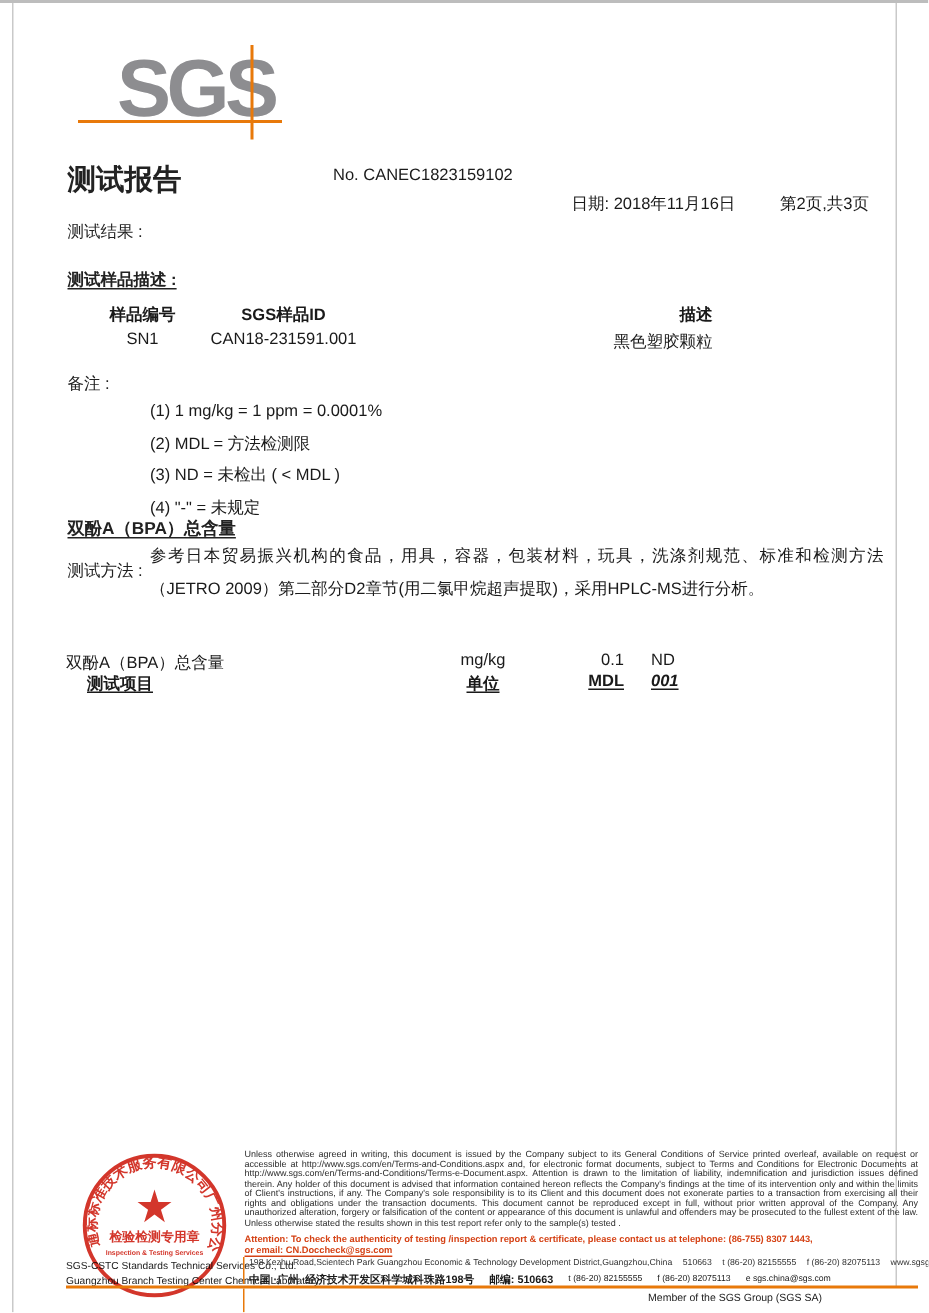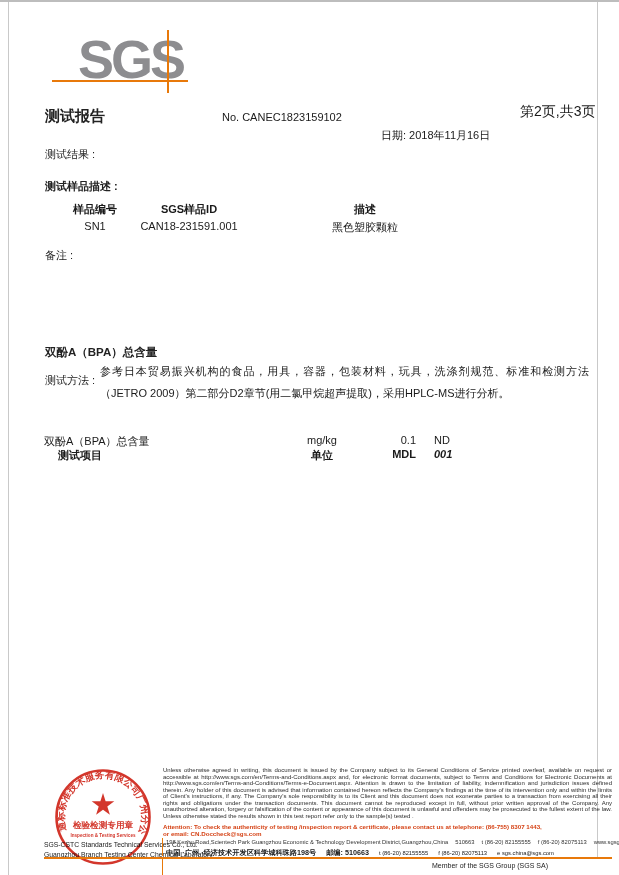--- a/index.html
+++ b/index.html
@@ -10,31 +10,31 @@
   .abs{position:absolute;}
   
   .edge-top{left:0;top:0;width:619px;height:2px;background:#bdbdbd;}
   .edge-left{left:8px;top:2px;width:1px;height:873px;background:#c9c9c9;}
   .edge-right{left:597px;top:2px;width:1px;height:856px;background:#c9c9c9;}
   
   .logo-text{left:78px;top:32px;font-size:54px;font-weight:bold;letter-spacing:-3px;color:#8d8d90;line-height:1;}
   .logo-vline{left:167px;top:30px;width:2px;height:63px;background:#e8790a;}
   .logo-hline{left:52px;top:80px;width:136px;height:2px;background:#e8790a;}
   
-  .hdr-title{left:45px;top:107px;font-size:15px;font-weight:bold;color:#222;}
+  .hdr-title{left:45px;top:107px;font-size:19px;font-weight:bold;color:#222;}
   .hdr-no{left:222px;top:111px;font-size:11px;}
   .hdr-date{left:381px;top:128px;font-size:11px;}
-  .hdr-page{left:520px;top:103px;font-size:14px;}
+  .hdr-page{left:520px;top:128px;font-size:11px;}
   .lbl{font-size:11px;color:#222;}
-  .u{text-underline-offset:2px;}
+  .u{text-decoration:underline;text-underline-offset:2px;}
   .b{font-weight:bold;}
   
   .st-c1{left:53px;width:84px;text-align:center;}
   .st-c2{left:137px;width:104px;text-align:center;}
-  .st-c3{left:255px;width:220px;text-align:center;}
+  .st-c3{left:255px;width:220px;text-align:right;}
   .row-hdr{top:202px;font-size:11px;font-weight:bold;}
   .row-val{top:220px;font-size:11px;}
   
   .remarks{left:100px;top:264px;font-size:11px;line-height:21.5px;}
   
   .bpa-h{left:45px;top:345px;font-size:11.5px;}
   .method-lbl{left:45px;top:373px;}
   .method-txt{left:100px;top:361px;width:489px;font-size:11px;line-height:21.5px;text-align:justify;}
   
   .rt-hdr{top:416px;font-size:11px;font-weight:bold;margin-top:32px;}
@@ -82,20 +82,26 @@
   <div class="abs lbl b u" style="left:45px;top:179px;">测试样品描述 :</div>
 
   <div class="abs row-hdr st-c1">样品编号</div>
   <div class="abs row-hdr st-c2">SGS样品ID</div>
   <div class="abs row-hdr st-c3">描述</div>
   <div class="abs row-val st-c1">SN1</div>
   <div class="abs row-val st-c2">CAN18-231591.001</div>
   <div class="abs row-val st-c3">黑色塑胶颗粒</div>
 
   <div class="abs lbl" style="left:45px;top:248px;">备注 :</div>
+  <div class="abs remarks">
+    <div>(1) 1 mg/kg = 1 ppm = 0.0001%</div>
+    <div>(2) MDL = 方法检测限</div>
+    <div>(3) ND = 未检出 ( &lt; MDL )</div>
+    <div>(4) "-" = 未规定</div>
+  </div>
 
   <div class="abs lbl b u bpa-h">双酚A（BPA）总含量</div>
   <div class="abs lbl method-lbl">测试方法 :</div>
   <div class="abs method-txt">参考日本贸易振兴机构的食品，用具，容器，包装材料，玩具，洗涤剂规范、标准和检测方法（JETRO 2009）第二部分D2章节(用二氯甲烷超声提取)，采用HPLC-MS进行分析。</div>
 
   <div class="abs rt-hdr rt-item-h"><span class="u">测试项目</span></div>
   <div class="abs rt-hdr rt-unit"><span class="u">单位</span></div>
   <div class="abs rt-hdr rt-mdl"><span class="u">MDL</span></div>
   <div class="abs rt-hdr rt-001"><span class="u it">001</span></div>
   <div class="abs rt-val rt-item">双酚A（BPA）总含量</div>

